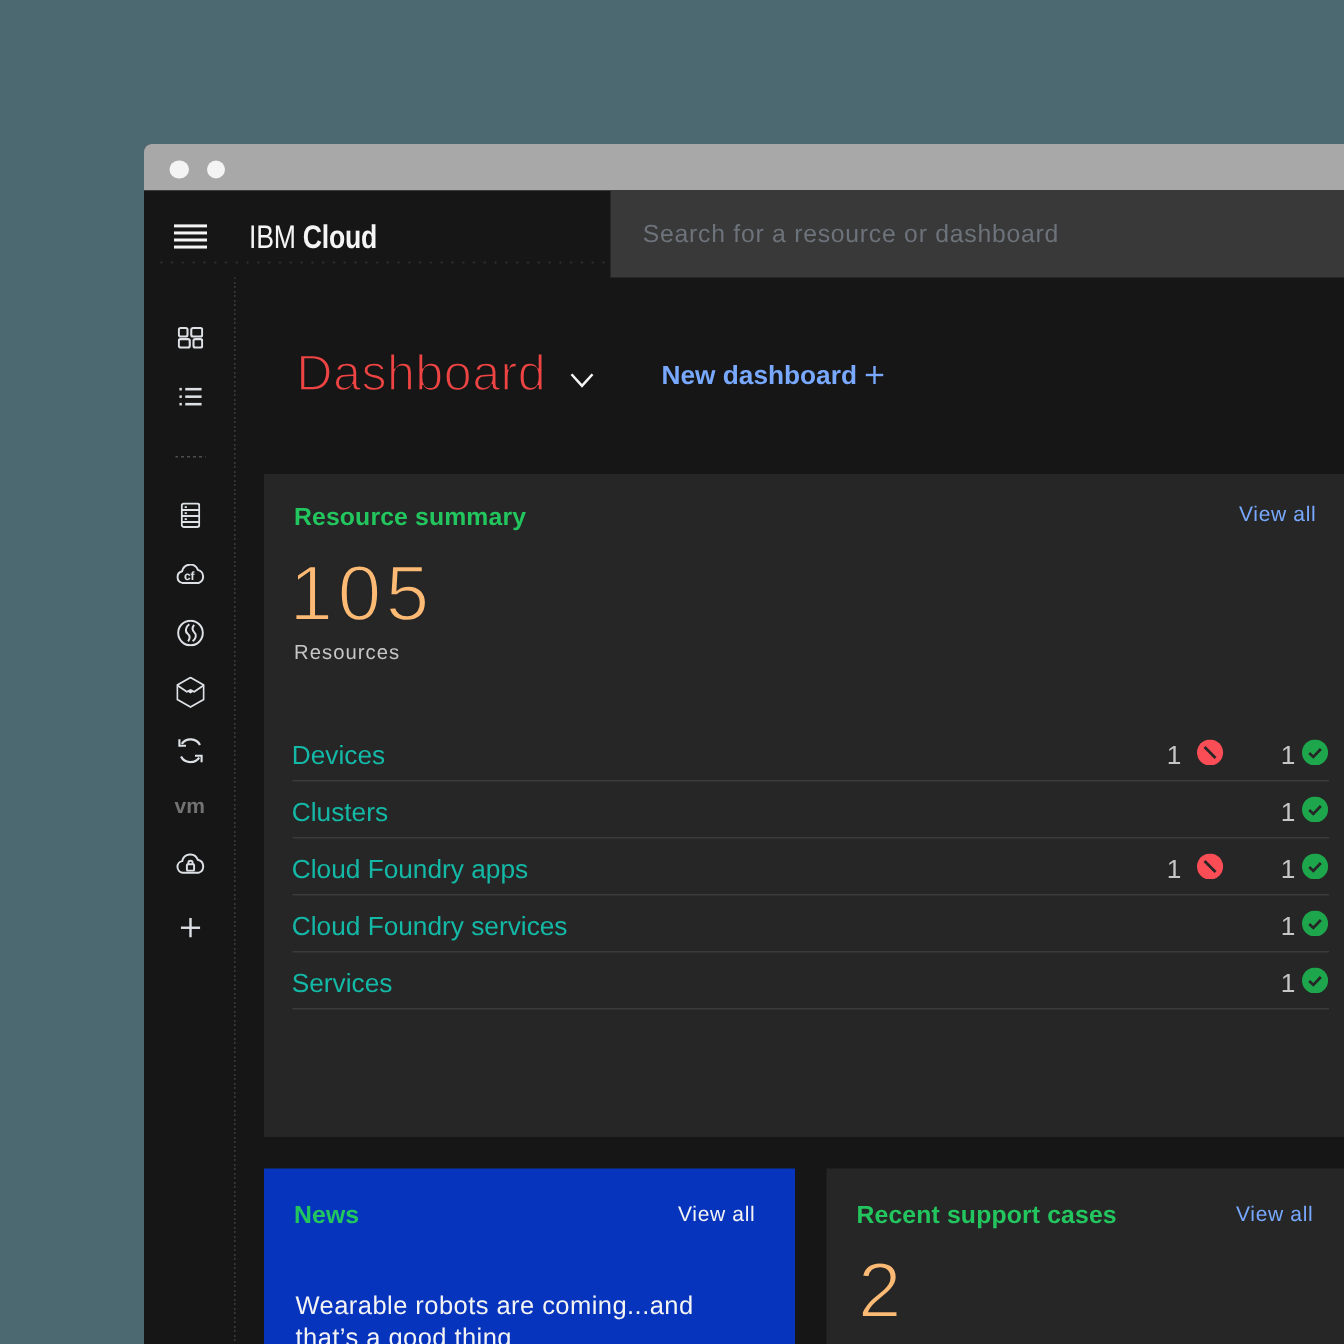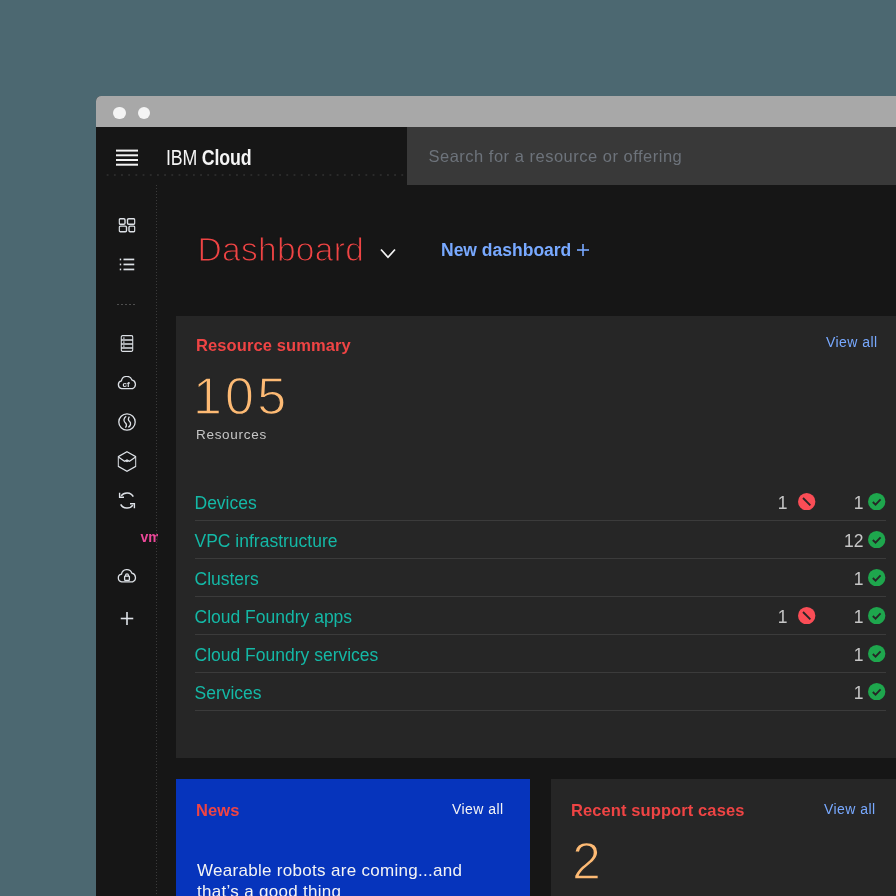--- a/index.html
+++ b/index.html
@@ -31,21 +31,21 @@
   .pgtitle { position:absolute; left:101.5px; top:135px; font-size:33.5px; font-weight:400; color:#ef4444; letter-spacing:0.3px; -webkit-text-stroke:1.1px #161616; }
   .chev { position:absolute; left:284px; top:152px; }
   .newdash { position:absolute; left:345px; top:144px; font-size:17.5px; color:#78a9ff;font-weight:bold; }
   .plus1 { position:absolute; left:481px; top:148px; }
 
   .card { position:absolute; background:#262626; }
   .rescard { left:80px; top:220px; width:730px; height:442px; }
   .newscard { left:80px; top:683px; width:354px; height:127px; background:#0634bc; }
   .supcard { left:455px; top:683px; width:355px; height:127px; }
 
-  .cardhead { position:absolute; font-size:16.5px; font-weight:700; color:#ef4444; letter-spacing:0.1px; }
+  .cardhead { position:absolute; font-size:16.5px; font-weight:700; color:#22c55e; letter-spacing:0.1px; }
   .viewall { position:absolute; font-size:14px; color:#78a9ff; letter-spacing:0.45px; }
   .bignum { position:absolute; font-size:52px; font-weight:400; color:#fdba74; letter-spacing:3.2px; -webkit-text-stroke:1.3px #262626; }
   .subtle { position:absolute; font-size:13.5px; color:#c6c6c6; letter-spacing:0.7px; }
 
   .rows { position:absolute; left:98.5px; top:387px; width:691px; }
   .row { position:relative; height:38px; border-bottom:1px solid #3b3b3b; }
   .row a { position:absolute; left:0; top:10px; font-size:17.5px; color:#14b8a6; text-decoration:none; }
   .num { position:absolute; top:10px; font-size:17.5px; color:#c6c6c6; text-align:right; width:40px; }
   .n1 { right:98px; } .n2 { right:22px; }
   .stico { position:absolute; top:10px; width:17.4px; height:17.4px; }
@@ -66,21 +66,21 @@
       <g fill="#f4f4f4">
           <rect x="0" y="0.6" width="22" height="2"></rect>
           <rect x="0" y="5.3" width="22" height="2"></rect>
           <rect x="0" y="10" width="22" height="2"></rect>
           <rect x="0" y="14.7" width="22" height="2"></rect>
         </g>
     </svg>
     <div class="brand">IBM <b>Cloud</b></div>
     <div class="hdr-dots"></div>
     <div class="search">
-        <span>Search for a resource or offering</span>
+        <span>Search for a resource or dashboard</span>
       </div>
   </div>
   <div class="sidebar">
       <div class="sb-border"></div>
     <svg class="icon" style="top:32.5px" width="17" height="15" viewBox="0 0 17 15" fill="none" stroke="#dde1e6" stroke-width="1.4">
       <rect x="0.7" y="0.7" width="5.8" height="5.6" rx="1.2"></rect>
       <rect x="9" y="0.7" width="7.3" height="5.6" rx="1.2"></rect>
       <rect x="0.7" y="8.1" width="7.3" height="5.6" rx="1.2"></rect>
       <rect x="10.5" y="8.1" width="5.8" height="5.6" rx="1.2"></rect>
     </svg>
@@ -117,21 +117,21 @@
       <path d="M9.5 0.7 L18.3 5.7 L18.3 15.3 L9.5 20.3 L0.7 15.3 L0.7 5.7 Z"></path>
       <path d="M0.9 6 L7 10.2 L9.5 9 L12 10.2 L18.1 6"></path>
       <path d="M7.3 10 L9.5 11.3 L11.7 10 L9.5 8.9 Z" fill="#dde1e6" stroke="none"></path>
     </svg>
     <svg class="icon" style="top:306.5px" width="18" height="17" viewBox="0 0 18 17" fill="none" stroke="#dde1e6" stroke-width="1.5">
       <path d="M15.3 4.6 A6.9 6.4 0 0 0 3.2 3.9"></path>
       <path d="M2.7 12.4 A6.9 6.4 0 0 0 14.8 13.1"></path>
       <path d="M1.6 0.8 L1.6 5.2 L6 5.2" stroke-width="1.4"></path>
       <path d="M16.4 16.2 L16.4 11.8 L12 11.8" stroke-width="1.4"></path>
     </svg>
-    <div class="icon" style="top:344px; font-size:14px; font-weight:700; color:#ec4899;margin-left:24px;">vm</div>
+    <div class="icon" style="top:344px; font-size:14px; font-weight:700; color:#737373;">vm</div>
     <svg class="icon" style="top:383px" width="20" height="15" viewBox="0 0 20 15" fill="none" stroke="#dde1e6" stroke-width="1.3">
       <path d="M4.7 13.8 A3.9 3.9 0 0 1 4.5 6.1 A5.4 5.4 0 0 1 14.9 5.2 A4.5 4.5 0 0 1 15.6 13.8 Z"></path>
       <rect x="7.6" y="8.2" width="4.8" height="4.2" rx="0.6"></rect>
       <path d="M8.6 8.2 L8.6 7.2 A1.4 1.4 0 0 1 11.4 7.2 L11.4 8.2"></path>
     </svg>
     <svg class="icon" style="top:426.5px" width="13" height="13" viewBox="0 0 13 13" fill="#dde1e6">
       <rect x="5.7" y="0" width="1.6" height="13"></rect>
         <rect x="0" y="5.7" width="13" height="1.6"></rect>
     </svg>
   </div>
@@ -160,28 +160,20 @@
           <circle cx="9" cy="9" r="9" fill="#fa4d56"></circle>
           <line x1="5.2" y1="5.2" x2="12.8" y2="12.8" stroke="#262626" stroke-width="1.9"></line>
         </svg>
         <span class="num n2">1</span>
         <svg class="stico i2" viewBox="0 0 18 18">
           <circle cx="9" cy="9" r="9" fill="#1ea64d"></circle>
           <path d="M5 9.3 L7.8 12 L13 6.6" fill="none" stroke="#262626" stroke-width="1.9"></path>
         </svg>
       </div>
     <div class="row">
-        <a>VPC infrastructure</a>
-        <span class="num n2">12</span>
-        <svg class="stico i2" viewBox="0 0 18 18">
-          <circle cx="9" cy="9" r="9" fill="#1ea64d"></circle>
-          <path d="M5 9.3 L7.8 12 L13 6.6" fill="none" stroke="#262626" stroke-width="1.9"></path>
-        </svg>
-      </div>
-    <div class="row">
         <a>Clusters</a>
         <span class="num n2">1</span>
         <svg class="stico i2" viewBox="0 0 18 18">
           <circle cx="9" cy="9" r="9" fill="#1ea64d"></circle>
           <path d="M5 9.3 L7.8 12 L13 6.6" fill="none" stroke="#262626" stroke-width="1.9"></path>
         </svg>
       </div>
     <div class="row">
         <a>Cloud Foundry apps</a>
         <span class="num n1">1</span>

